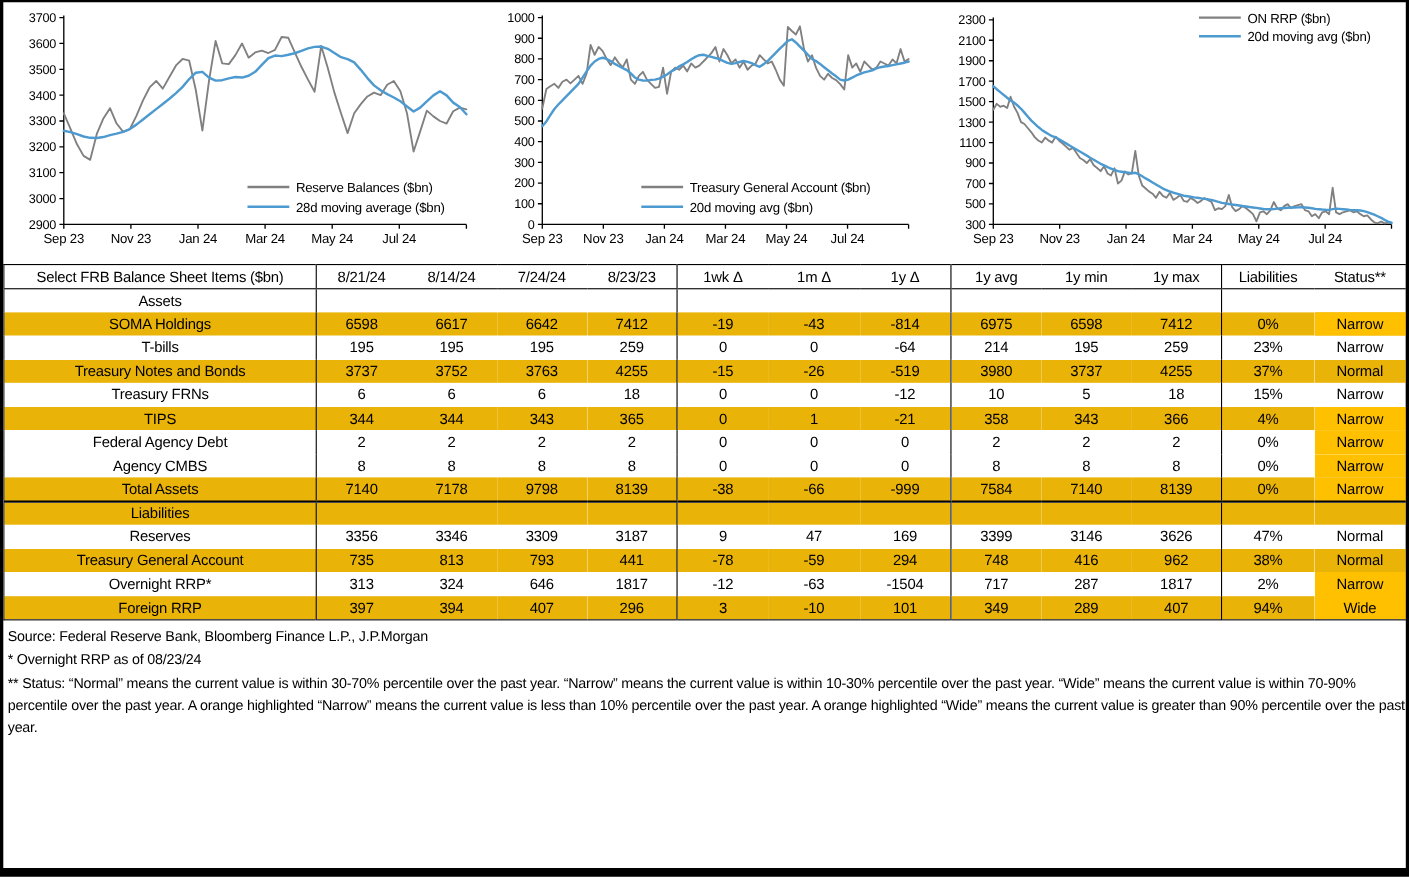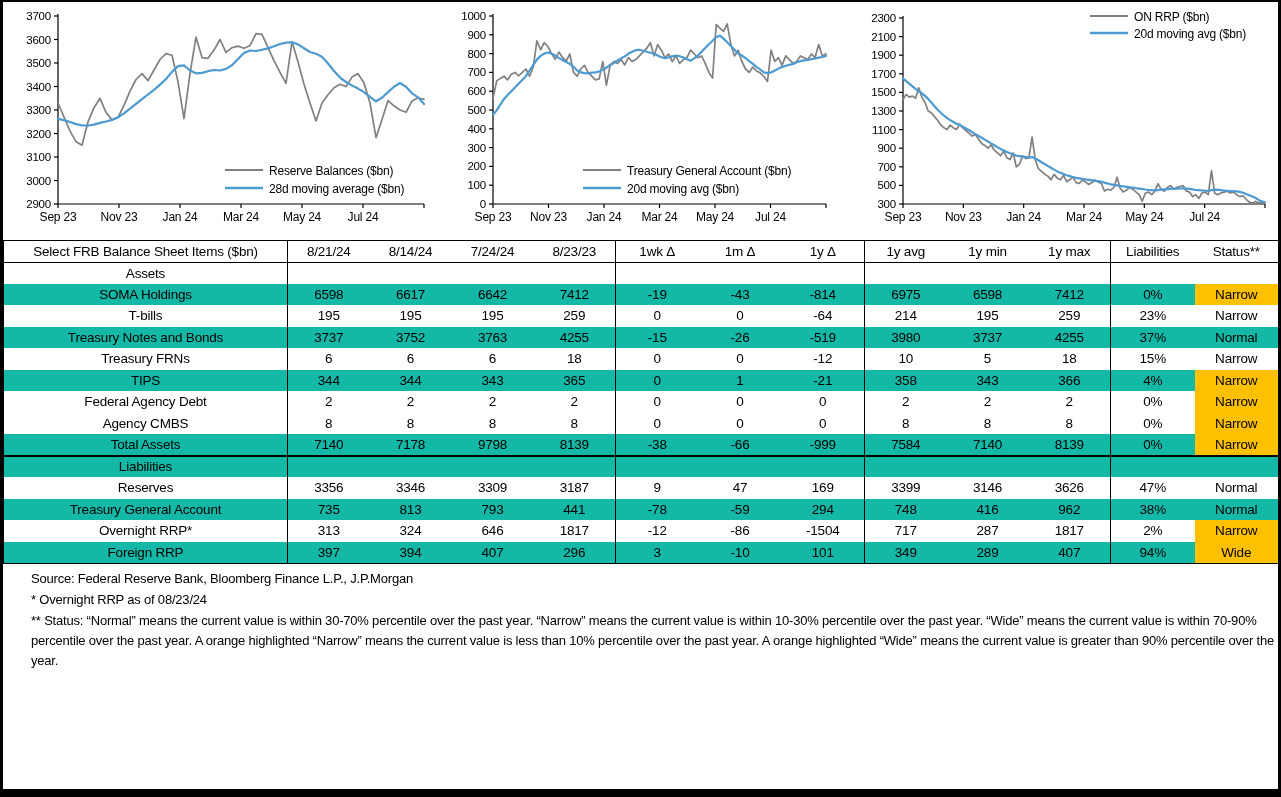--- a/index.html
+++ b/index.html
@@ -15,26 +15,26 @@
   table.bs { border-collapse:collapse; table-layout:fixed; width:1275px; border:1.5px solid #000; }
   table.bs th, table.bs td {
     height:21.5px; padding:0 2px; font-size:13.5px; font-weight:normal;
     text-align:center; white-space:nowrap; overflow:hidden;
   }
   table.bs th { border-bottom:1.5px solid #000; }
   th.lbl, td.lbl { text-align:left; padding-left:4px; }
   td.ind1 { padding-left:11px; }
   td.ind2 { padding-left:19px; }
   .gb { border-left:1.5px solid #000; }
-  tr.alt { background:#14b8a6; }
+  tr.alt { background:#eab308; }
   td.orange { background:#FFC000; }
   tr.section td { font-weight:normal; }
   tr.thick td { border-top:2px solid #000; }
 
-  .footnotes { padding:5px 0 0 4px;margin-left:24px; }
+  .footnotes { padding:5px 0 0 4px; }
   .footnotes div { font-size:13px; line-height:20px; margin-bottom:1px; }
   .fn-wrap { width:1271px; }
 </style>
 </head>
 <body>
 
 <div class="page">
   <div class="charts-row">
     <svg id="chart-0" width="430" height="238">
         <g>
@@ -401,21 +401,21 @@
           <td class="gb">38%</td>
           <td>Normal</td>
         </tr>
         <tr>
           <td class="lbl ind1">Overnight RRP*</td>
           <td class="gb">313</td>
           <td>324</td>
           <td>646</td>
           <td>1817</td>
           <td class="gb">-12</td>
-          <td>-86</td>
+          <td>-63</td>
           <td>-1504</td>
           <td class="gb">717</td>
           <td>287</td>
           <td>1817</td>
           <td class="gb">2%</td>
           <td class="orange">Narrow</td>
         </tr>
         <tr class="alt">
           <td class="lbl ind1">Foreign RRP</td>
           <td class="gb">397</td>

